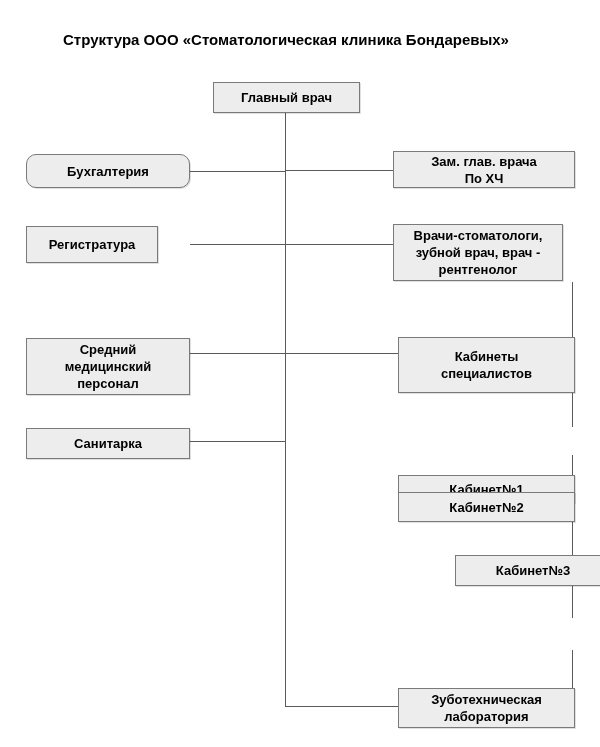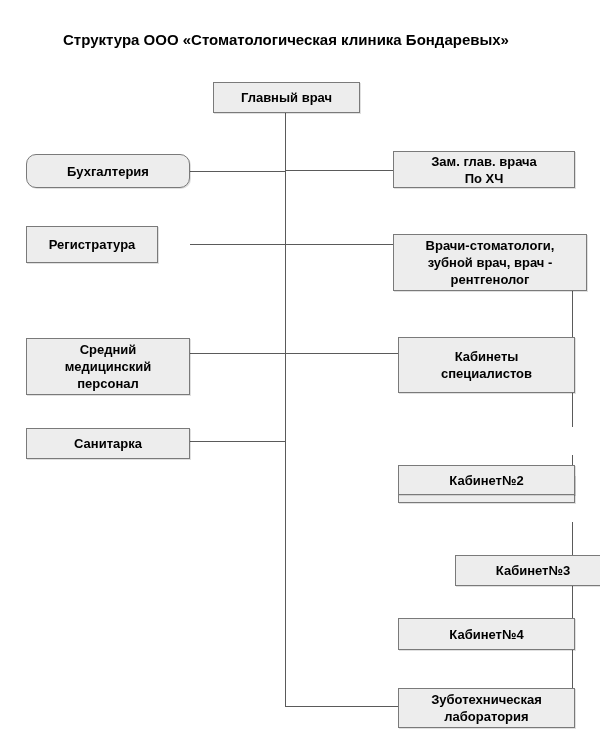--- a/index.html
+++ b/index.html
@@ -47,24 +47,24 @@
   .h{height:1px;}
   .v{width:1px;}
 
   
   .n-chief          {left:213px; top:82px;  width:147px; height:31px;}
   .n-accounting     {left:26px;  top:154px; width:164px; height:34px;border-radius:10px;}
   .n-registry       {left:26px;  top:226px; width:132px; height:37px;}
   .n-midstaff       {left:26px;  top:338px; width:164px; height:57px;}
   .n-orderly        {left:26px;  top:428px; width:164px; height:31px;}
   .n-deputy         {left:393px; top:151px; width:182px; height:37px;}
-  .n-dentists       {left:393px; top:234px; width:194px; height:57px;}
+  .n-dentists       {left:393px; top:224px; width:170px; height:57px;}
   .n-spec-rooms     {left:398px; top:337px; width:177px; height:56px;}
   .n-room1          {left:398px; top:427px; width:177px; height:28px;margin-top:48px;}
-  .n-room2          {left:398px; top:465px; width:177px; height:30px;}
+  .n-room2          {left:398px; top:492px; width:177px; height:30px;}
   .n-room3          {left:410px; top:555px; width:156px; height:31px;margin-left:45px;}
   .n-room4          {left:398px; top:618px; width:177px; height:32px;}
   .n-lab            {left:398px; top:688px; width:177px; height:40px;}
 
   
   .l-main-v         {left:285px; top:113px; height:593px;}
   .l-accounting-h   {left:190px; top:171px; width:95px;}
   .l-deputy-h       {left:285px; top:170px; width:108px;}
   .l-registry-h     {left:190px; top:244px; width:203px;}
   .l-midstaff-h     {left:190px; top:353px; width:208px;}
@@ -108,17 +108,16 @@
   <div class="node n-deputy">Зам. глав. врача
 По ХЧ</div>
   <div class="node n-dentists">Врачи-стоматологи,
 зубной врач, врач -
 рентгенолог</div>
   <div class="node n-spec-rooms">Кабинеты
 специалистов</div>
   <div class="node n-room1">Кабинет№1</div>
   <div class="node n-room2">Кабинет№2</div>
   <div class="node n-room3">Кабинет№3</div>
-  <div class="node n-room4">Кабинет№4</div>
   <div class="node n-lab">Зуботехническая
 лаборатория</div>
 
 </div>
 
 </body></html>

